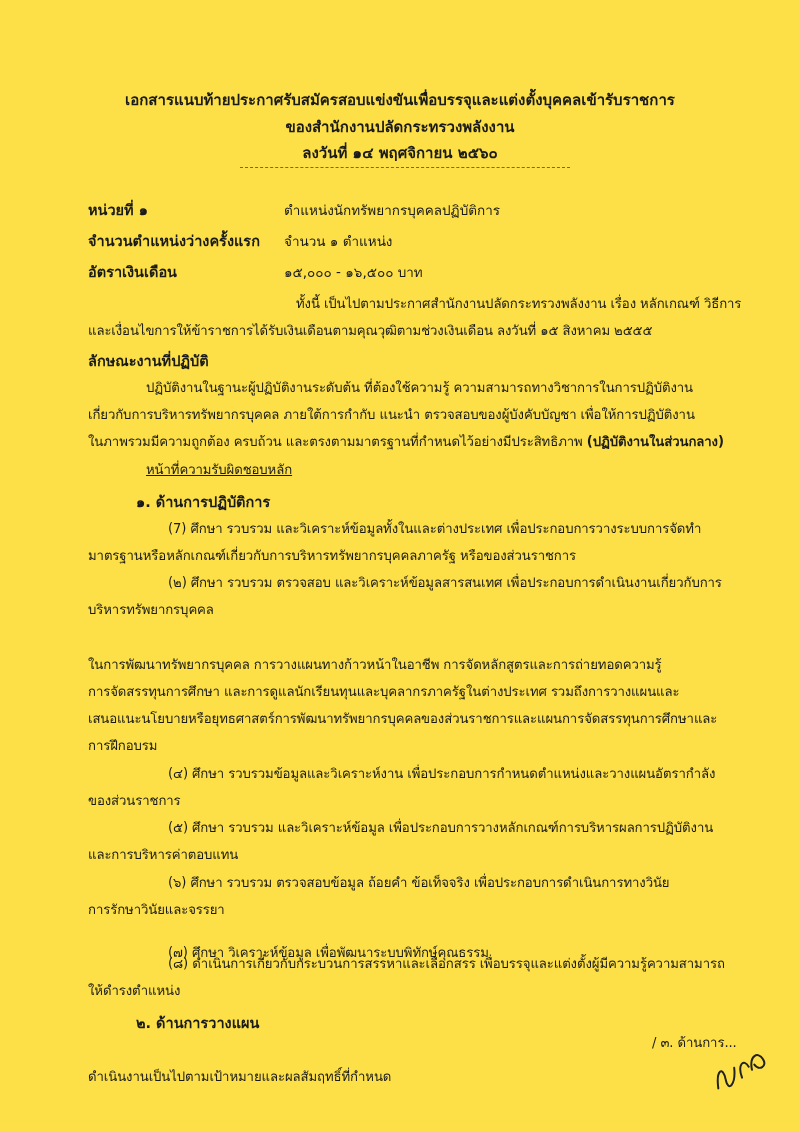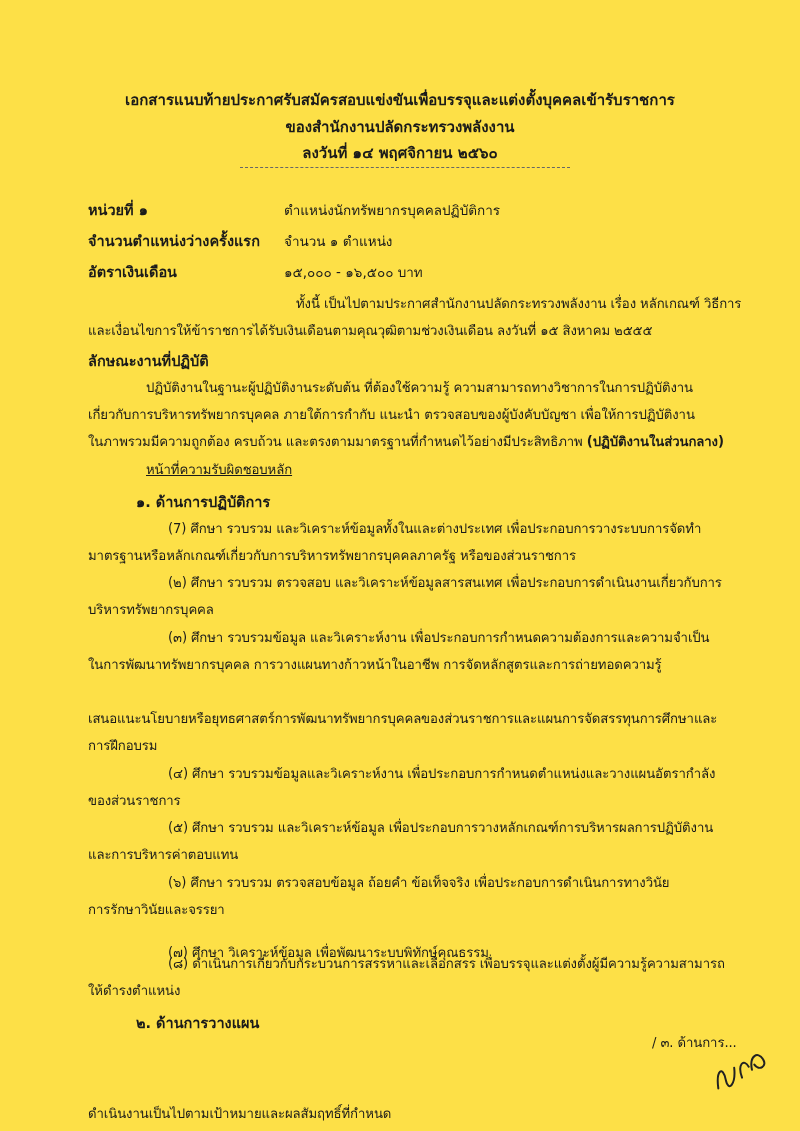--- a/index.html
+++ b/index.html
@@ -46,36 +46,36 @@
     <span class="bold">(ปฏิบัติงานในส่วนกลาง)</span>
   </div>
 
   <div class="abs txt ul" style="left:146px; top:459px;">หน้าที่ความรับผิดชอบหลัก</div>
 
   <div class="abs lbl" style="left:136px; top:490px;">๑. ด้านการปฏิบัติการ</div>
   <div class="abs txt" style="left:168px; top:518px;">(7) ศึกษา รวบรวม และวิเคราะห์ข้อมูลทั้งในและต่างประเทศ เพื่อประกอบการวางระบบการจัดทำ</div>
   <div class="abs txt" style="left:88px; top:545px;">มาตรฐานหรือหลักเกณฑ์เกี่ยวกับการบริหารทรัพยากรบุคคลภาครัฐ หรือของส่วนราชการ</div>
   <div class="abs txt" style="left:168px; top:572px;">(๒) ศึกษา รวบรวม ตรวจสอบ และวิเคราะห์ข้อมูลสารสนเทศ เพื่อประกอบการดำเนินงานเกี่ยวกับการ</div>
   <div class="abs txt" style="left:88px; top:599px;">บริหารทรัพยากรบุคคล</div>
-  <div class="abs txt" style="left:168px; top:627px;">(๓) ศึกษา รวบรวมข้อมูล และวิเคราะห์งาน เพื่อประกอบการกำหนดความต้องการและความจำเป็น</div>
   <div class="abs txt" style="left:88px; top:654px;">ในการพัฒนาทรัพยากรบุคคล การวางแผนทางก้าวหน้าในอาชีพ การจัดหลักสูตรและการถ่ายทอดความรู้</div>
+  <div class="abs txt" style="left:88px; top:681px;">การจัดสรรทุนการศึกษา และการดูแลนักเรียนทุนและบุคลากรภาครัฐในต่างประเทศ รวมถึงการวางแผนและ</div>
   <div class="abs txt" style="left:88px; top:708px;">เสนอแนะนโยบายหรือยุทธศาสตร์การพัฒนาทรัพยากรบุคคลของส่วนราชการและแผนการจัดสรรทุนการศึกษาและ</div>
   <div class="abs txt" style="left:88px; top:735px;">การฝึกอบรม</div>
   <div class="abs txt" style="left:168px; top:763px;">(๔) ศึกษา รวบรวมข้อมูลและวิเคราะห์งาน เพื่อประกอบการกำหนดตำแหน่งและวางแผนอัตรากำลัง</div>
   <div class="abs txt" style="left:88px; top:790px;">ของส่วนราชการ</div>
   <div class="abs txt" style="left:168px; top:817px;">(๕) ศึกษา รวบรวม และวิเคราะห์ข้อมูล เพื่อประกอบการวางหลักเกณฑ์การบริหารผลการปฏิบัติงาน</div>
   <div class="abs txt" style="left:88px; top:844px;">และการบริหารค่าตอบแทน</div>
   <div class="abs txt" style="left:168px; top:872px;">(๖) ศึกษา รวบรวม ตรวจสอบข้อมูล ถ้อยคำ ข้อเท็จจริง เพื่อประกอบการดำเนินการทางวินัย</div>
   <div class="abs txt" style="left:88px; top:899px;">การรักษาวินัยและจรรยา</div>
   <div class="abs txt" style="left:168px; top:942px;">(๗) ศึกษา วิเคราะห์ข้อมูล เพื่อพัฒนาระบบพิทักษ์คุณธรรม</div>
   <div class="abs txt" style="left:168px; top:953px;">(๘) ดำเนินการเกี่ยวกับกระบวนการสรรหาและเลือกสรร เพื่อบรรจุและแต่งตั้งผู้มีความรู้ความสามารถ</div>
   <div class="abs txt" style="left:88px; top:980px;">ให้ดำรงตำแหน่ง</div>
 
   <div class="abs lbl" style="left:136px; top:1011px;">๒. ด้านการวางแผน</div>
-  <div class="abs txt" style="left:88px; top:1066px;margin-top:37px;">ดำเนินงานเป็นไปตามเป้าหมายและผลสัมฤทธิ์ที่กำหนด</div>
+  <div class="abs txt" style="left:88px; top:1066px;">ดำเนินงานเป็นไปตามเป้าหมายและผลสัมฤทธิ์ที่กำหนด</div>
 
   <div class="abs txt" style="left:652px; top:1032px;">/ ๓. ด้านการ...</div>
   <div class="abs sig" style="left:710px; top:1052px;">
     <svg width="60" height="34" viewBox="0 0 60 34">
       <path d="M4 28 C8 10, 16 8, 14 22 S 22 30, 26 14 M30 26 C30 12, 38 8, 40 18 M42 22 C44 8, 54 6, 56 16 C58 24, 48 26, 46 18" fill="none" stroke="#222" stroke-width="2" stroke-linecap="round"></path>
     </svg>
   </div>
 
 </div>
 

